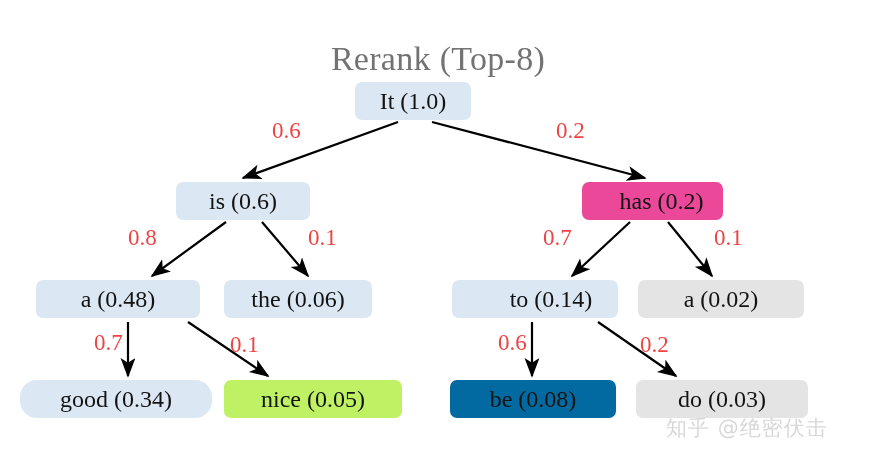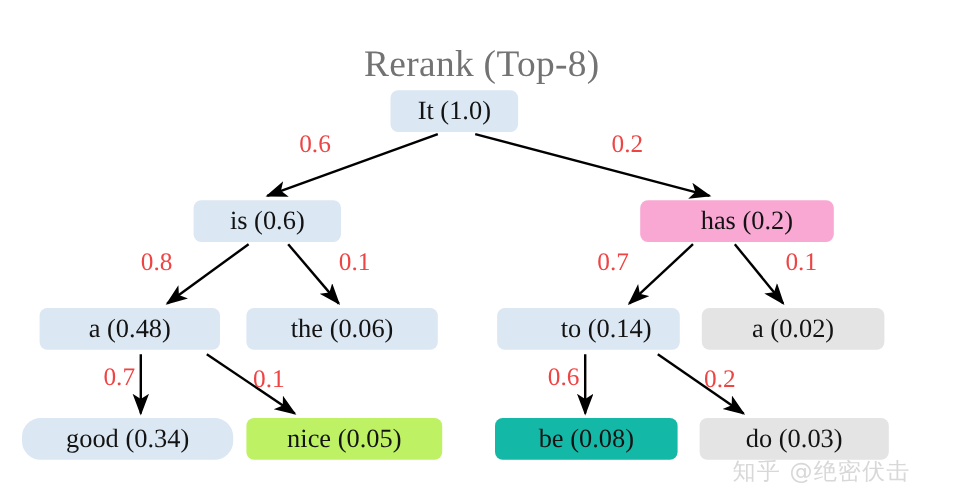--- a/index.html
+++ b/index.html
@@ -91,28 +91,28 @@
         <line x1="128" y1="322" x2="128" y2="376" stroke="#000000" stroke-width="2.2" marker-end="url(#arrowhead)"></line>
         <line x1="188" y1="322" x2="268" y2="376" stroke="#000000" stroke-width="2.2" marker-end="url(#arrowhead)"></line>
         <line x1="532" y1="322" x2="532" y2="376" stroke="#000000" stroke-width="2.2" marker-end="url(#arrowhead)"></line>
         <line x1="598" y1="322" x2="676" y2="376" stroke="#000000" stroke-width="2.2" marker-end="url(#arrowhead)"></line>
       </g>
   </svg>
 
   <div id="node-layer">
       <div class="node kept" style="left: 355px; top: 82px; width: 116px; background: rgb(219, 231, 242);">It (1.0)</div>
       <div class="node kept" style="left: 176px; top: 182px; width: 134px; background: rgb(219, 231, 242);">is (0.6)</div>
-      <div class="node kept" style="left: 582px; top: 182px; width: 176px; background: #f9a8d4; padding-left: 18px;">has (0.2)</div>
+      <div class="node kept" style="left: 582px; top: 182px; width: 141px; background: #ec4899; padding-left: 18px;">has (0.2)</div>
       <div class="node kept" style="left: 36px; top: 280px; width: 164px; background: rgb(219, 231, 242);">a (0.48)</div>
-      <div class="node kept" style="left: 224px; top: 280px; width: 174px; background: rgb(219, 231, 242);">the (0.06)</div>
+      <div class="node kept" style="left: 224px; top: 280px; width: 148px; background: rgb(219, 231, 242);">the (0.06)</div>
       <div class="node kept" style="left: 452px; top: 280px; width: 166px; background: rgb(219, 231, 242); padding-left: 32px;">to (0.14)</div>
       <div class="node pruned" style="left: 638px; top: 280px; width: 166px; background: rgb(228, 228, 228); text-align: center;">a (0.02)</div>
       <div class="node kept" style="left: 20px; top: 380px; width: 192px; background: rgb(219, 231, 242); border-radius: 17px;">good (0.34)</div>
       <div class="node pruned" style="left: 224px; top: 380px; width: 178px; background: #bef264;">nice (0.05)</div>
-      <div class="node kept" style="left: 450px; top: 380px; width: 166px; background: #14b8a6;">be (0.08)</div>
+      <div class="node kept" style="left: 450px; top: 380px; width: 166px; background: #0369a1;">be (0.08)</div>
       <div class="node pruned" style="left: 636px; top: 380px; width: 172px; background: rgb(228, 228, 228);">do (0.03)</div>
     </div>
   <div id="label-layer">
       <div class="edge-label" style="left: 272px; top: 118px;">0.6</div>
       <div class="edge-label" style="left: 556px; top: 118px;">0.2</div>
       <div class="edge-label" style="left: 128px; top: 225px;">0.8</div>
       <div class="edge-label" style="left: 308px; top: 225px;">0.1</div>
       <div class="edge-label" style="left: 543px; top: 225px;">0.7</div>
       <div class="edge-label" style="left: 714px; top: 225px;">0.1</div>
       <div class="edge-label" style="left: 94px; top: 330px;">0.7</div>

